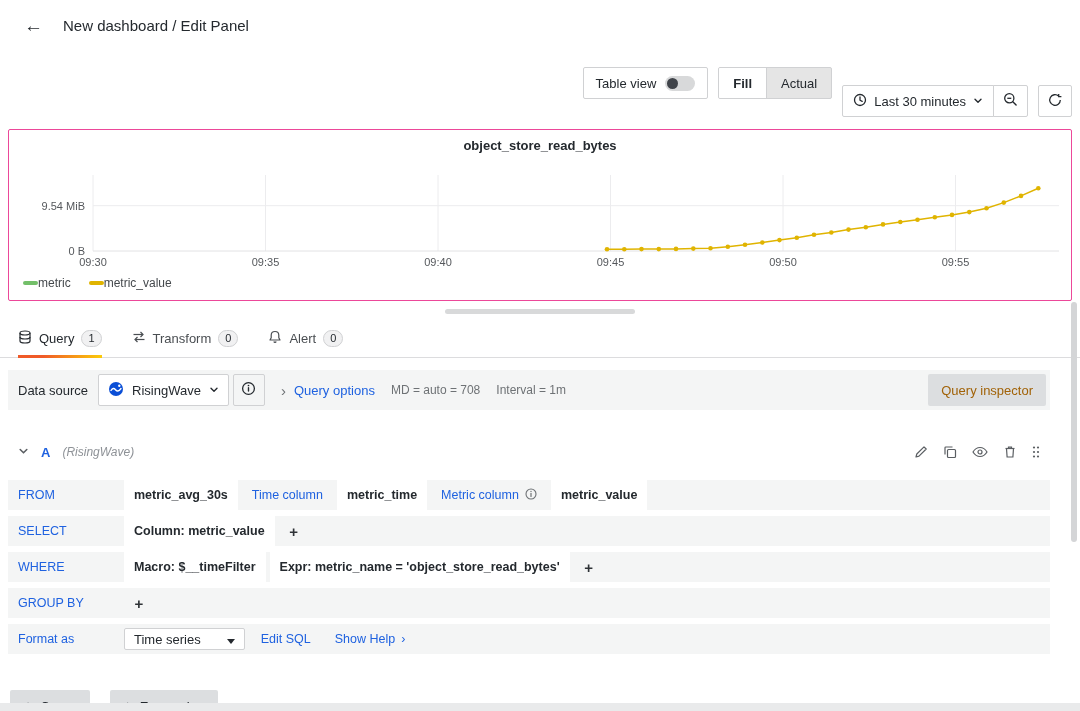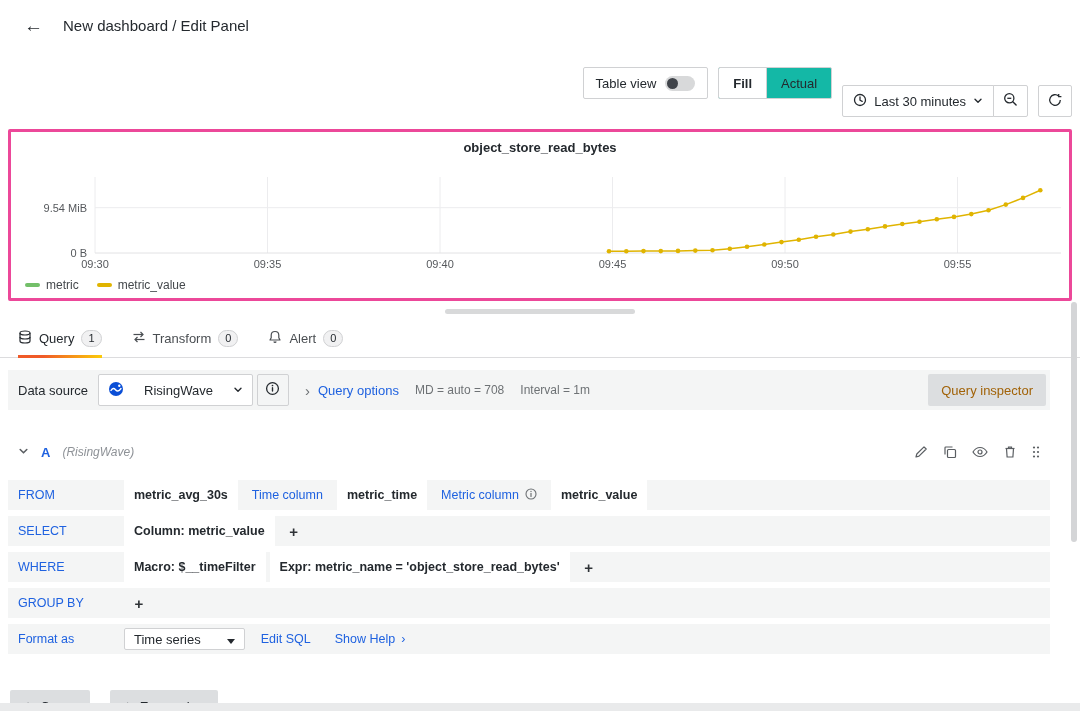--- a/index.html
+++ b/index.html
@@ -11,55 +11,55 @@
   .header { display:flex; align-items:center; gap:20px; padding:16px 24px 8px 24px; }
   .back { font-size:19px; cursor:pointer; line-height:1; }
   .page-title { font-size:15px; font-weight:500;text-align:right; }
 
   
   .toolbar { display:flex; justify-content:flex-end; align-items:center; gap:10px; padding:6px 8px 12px 8px; }
   .tv-group { display:flex; align-items:center; gap:9px; height:32px; padding:0 12px; border:1px solid #d0d1d3; border-radius:2px; background:#fff; }
   .tv-group .lbl { font-weight:500; }
   .switch { position:relative; width:30px; height:15px; border-radius:8px; background:#d8d9da; display:inline-block; cursor:pointer; }
   .switch .knob { position:absolute; left:2px; top:2px; width:11px; height:11px; border-radius:50%; background:#40444a; }
-  .seg-group { display:flex; height:32px; border:1px solid #d0d1d3; border-radius:2px; background:#14b8a6; overflow:hidden; }
+  .seg-group { display:flex; height:32px; border:1px solid #d0d1d3; border-radius:2px; background:#e5e5e5; overflow:hidden; }
   .seg { border:none; background:transparent; font:inherit; padding:0 14px; cursor:pointer; color:#24292e; }
   .seg.active { background:#fff; font-weight:700; border-right:1px solid #d0d1d3; }
   .btn-group { display:flex; }
   .tbtn { display:flex; align-items:center; gap:7px; height:32px; border:1px solid #d0d1d3; background:#fff; border-radius:2px; padding:0 10px; font:inherit; cursor:pointer; color:#24292e;margin-top:36px; }
   .btn-group .tbtn:first-child { border-top-right-radius:0; border-bottom-right-radius:0; }
   .btn-group .tbtn:last-child { margin-left:-1px; border-top-left-radius:0; border-bottom-left-radius:0; }
   .tbtn .time-label { font-weight:500; }
   .tbtn.iconbtn { padding:0 9px; }
 
   
-  .panel { margin:0 8px; border:3px solid #ec4899; border-radius:2px; height:172px; position:relative; background:#fff; }
+  .panel { margin:0 8px; border:1px solid #ec4899; border-radius:2px; height:172px; position:relative; background:#fff; }
   .panel-title { text-align:center; font-weight:700; font-size:13px; padding:8px 0 2px 0; cursor:pointer; }
   .chart-svg { display:block; width:1060px; height:118px; }
   svg text { font-family:"Liberation Sans", sans-serif; }
   .legend { display:flex; gap:18px; padding:0 0 0 14px; align-items:center; height:20px; }
-  .leg-item { display:flex; align-items:center; gap:6px; cursor:pointer; }
+  .leg-item { display:flex; align-items:center; cursor:pointer; }
   .leg-swatch { width:15px; height:4px; border-radius:2px; display:inline-block; }
   .leg-label { font-size:12px; color:#44484c; }
 
   
   .drag-handle { width:190px; height:5px; border-radius:3px; background:#d8d9da; margin:8px auto 6px auto; cursor:row-resize; }
 
   
   .tabs { display:flex; gap:30px; padding:0 18px; border-bottom:1px solid #dcdcde; height:38px; align-items:stretch; }
   .tab { position:relative; display:flex; align-items:center; gap:7px; cursor:pointer; color:#4a4e52; }
   .tab.active { color:#24292e; }
   .tab .tab-label { font-weight:500; }
   .tab.active::after { content:""; position:absolute; left:0; right:0; bottom:-1px; height:3px; background:linear-gradient(90deg,#f05a28 30%,#fbca0a 99%); }
   .badge { font-size:11px; line-height:15px; padding:0 6px; border:1px solid #d0d1d3; background:#f1f1f2; border-radius:9px; color:#24292e; }
 
   
   .ds-row { display:flex; align-items:center; margin:12px 30px 24px 8px; height:40px; background:#f4f5f5; padding:0 4px 0 10px; }
   .ds-label { font-weight:500; margin-right:10px; }
-  .ds-picker { display:flex; align-items:center; gap:20px; height:32px; background:#fff; border:1px solid #d0d1d3; border-radius:2px; padding:0 9px; cursor:pointer; }
+  .ds-picker { display:flex; align-items:center; gap:8px; height:32px; background:#fff; border:1px solid #d0d1d3; border-radius:2px; padding:0 9px; cursor:pointer; }
   .ds-picker .ds-name { font-weight:500; }
   .ds-help { display:flex; align-items:center; justify-content:center; width:32px; height:32px; border:1px solid #d0d1d3; background:#f4f5f5; border-radius:2px; margin-left:4px; cursor:pointer; }
   .qopts { display:flex; align-items:center; gap:8px; margin-left:16px; cursor:pointer; }
   .chev-text { color:#6e7275; font-size:15px; line-height:1; }
   .blue { color:#1f62e0; }
   .qopts .qopts-label { font-weight:500; }
   .opt-text { color:#6e7275; font-size:12px; margin-left:16px; }
   .spacer { flex:1; }
   .gray-btn { height:32px; border:none; border-radius:2px; background:#dcdee0; color:#a16207; font:inherit; font-weight:500; padding:0 13px; cursor:pointer; }
 

